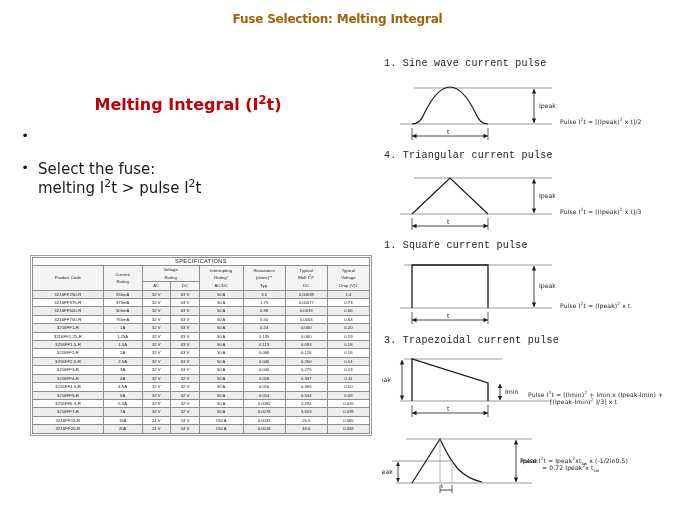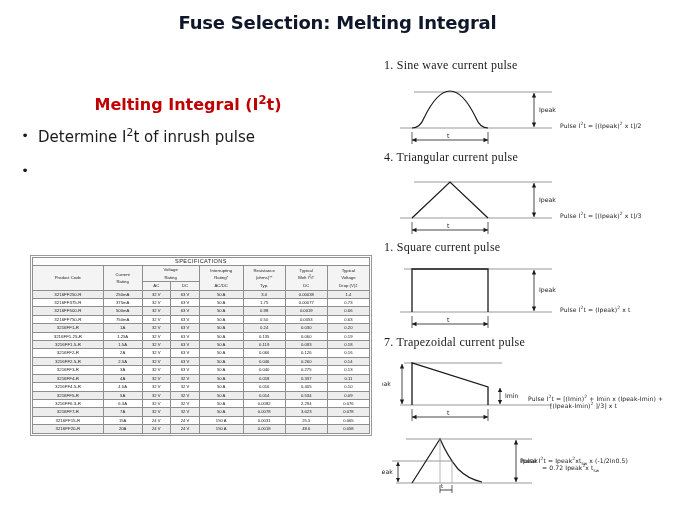--- a/index.html
+++ b/index.html
@@ -11,23 +11,23 @@
     position:relative;
   }
   .slide{position:absolute;left:0;top:0;width:675px;height:506px;}
 
   
   .title{
     position:absolute;left:0;top:12px;width:675px;
     text-align:center;
     font-family:"DejaVu Sans", sans-serif;
     font-weight:bold;
-    font-size:18px;
+    font-size:12px;
     letter-spacing:-0.2px;
-    color:#0f172a;
+    color:#a16207;
   }
 
   
   .left{position:absolute;left:0;top:95px;width:370px;}
   .subhead{
     text-align:center;
     color:#c00000;
     font-weight:bold;
     font-size:16px;
     font-family:"DejaVu Sans", sans-serif;
@@ -100,22 +100,22 @@
     font-size:4.4px;
   }
   tr.alt td{background:#ededed;}
   tr.plain td{background:#ffffff;}
   .hdr-sub{font-size:4.3px;font-weight:bold;}
 
   
   .right{position:absolute;left:382px;top:58px;width:290px;height:445px;}
   .fig{position:relative;width:290px;}
   .fig .cap{
-    font-family:Liberation Serif, serif;
-    font-size:12px;
+    font-family:Liberation Mono, monospace;
+    font-size:10px;
     color:#1b1b1b;
     letter-spacing:.25px;
     margin:0 0 1px 2px;
   }
   .fig .body{position:relative;}
   .fig svg{display:block;}
   .formula{
     position:absolute;
     font-family:"DejaVu Sans", sans-serif;
     font-size:6.1px;
@@ -133,24 +133,24 @@
 <div class="slide">
 
   <div class="title">Fuse Selection: Melting Integral</div>
 
   <div class="left">
     <div class="subhead"><span>Melting Integral (I<sup class="sq">2</sup>t)</span></div>
 
     <ul class="bullets">
       <li class="bullet">
         <span class="dot">•</span>
-        <span class="btext">Determine I<sup class="sq">2</sup>t of inrush pulse</span>
       </li>
       <li class="bullet">
         <span class="dot">•</span>
+        <span class="btext">Select the fuse:<br>melting I<sup class="sq">2</sup>t &gt; pulse I<sup class="sq">2</sup>t</span>
       </li>
     </ul>
   </div>
 
   <div class="tablewrap">
     <table class="spec">
       <colgroup>
         <col style="width:21%">
           <col style="width:11.5%">
           <col style="width:8.5%">
@@ -421,21 +421,21 @@
           <path d="M106 68 l-4.5 -2.2 v4.4 z" fill="#1a1a1a"></path>
           <text x="65" y="66" font-family="DejaVu Sans" font-size="6.2" fill="#1a1a1a">t</text>
         </svg>
         <div class="formula" style="left:178px;top:50px">
           <span>Pulse I<sup class="s2">2</sup>t = (Ipeak)<sup class="s2">2</sup> x t</span>
         </div>
       </div>
     </div>
 
     <div class="fig" style="height:92px">
-      <div class="cap">7. Trapezoidal current pulse</div>
+      <div class="cap">3. Trapezoidal current pulse</div>
       <div class="body">
         <svg width="290" height="80">
           <line x1="18" y1="54" x2="170" y2="54" stroke="#9a9a9a" stroke-width="1.1"></line>
           <line x1="22" y1="12" x2="120" y2="12" stroke="#9a9a9a" stroke-width="1.1"></line>
           <polyline points="30,54 30,12 106,36 106,54" fill="none" stroke="#1a1a1a" stroke-width="1.3"></polyline>
           <line x1="20" y1="13" x2="20" y2="53" stroke="#1a1a1a" stroke-width="0.8"></line>
           <path d="M20 13 l-2.2 4.5 h4.4 z" fill="#1a1a1a"></path>
           <path d="M20 53 l-2.2 -4.5 h4.4 z" fill="#1a1a1a"></path>
           <text x="-8" y="35" font-family="DejaVu Sans" font-size="6.2" fill="#1a1a1a">Ipeak</text>
           <line x1="118" y1="37" x2="118" y2="53" stroke="#1a1a1a" stroke-width="0.8"></line>

